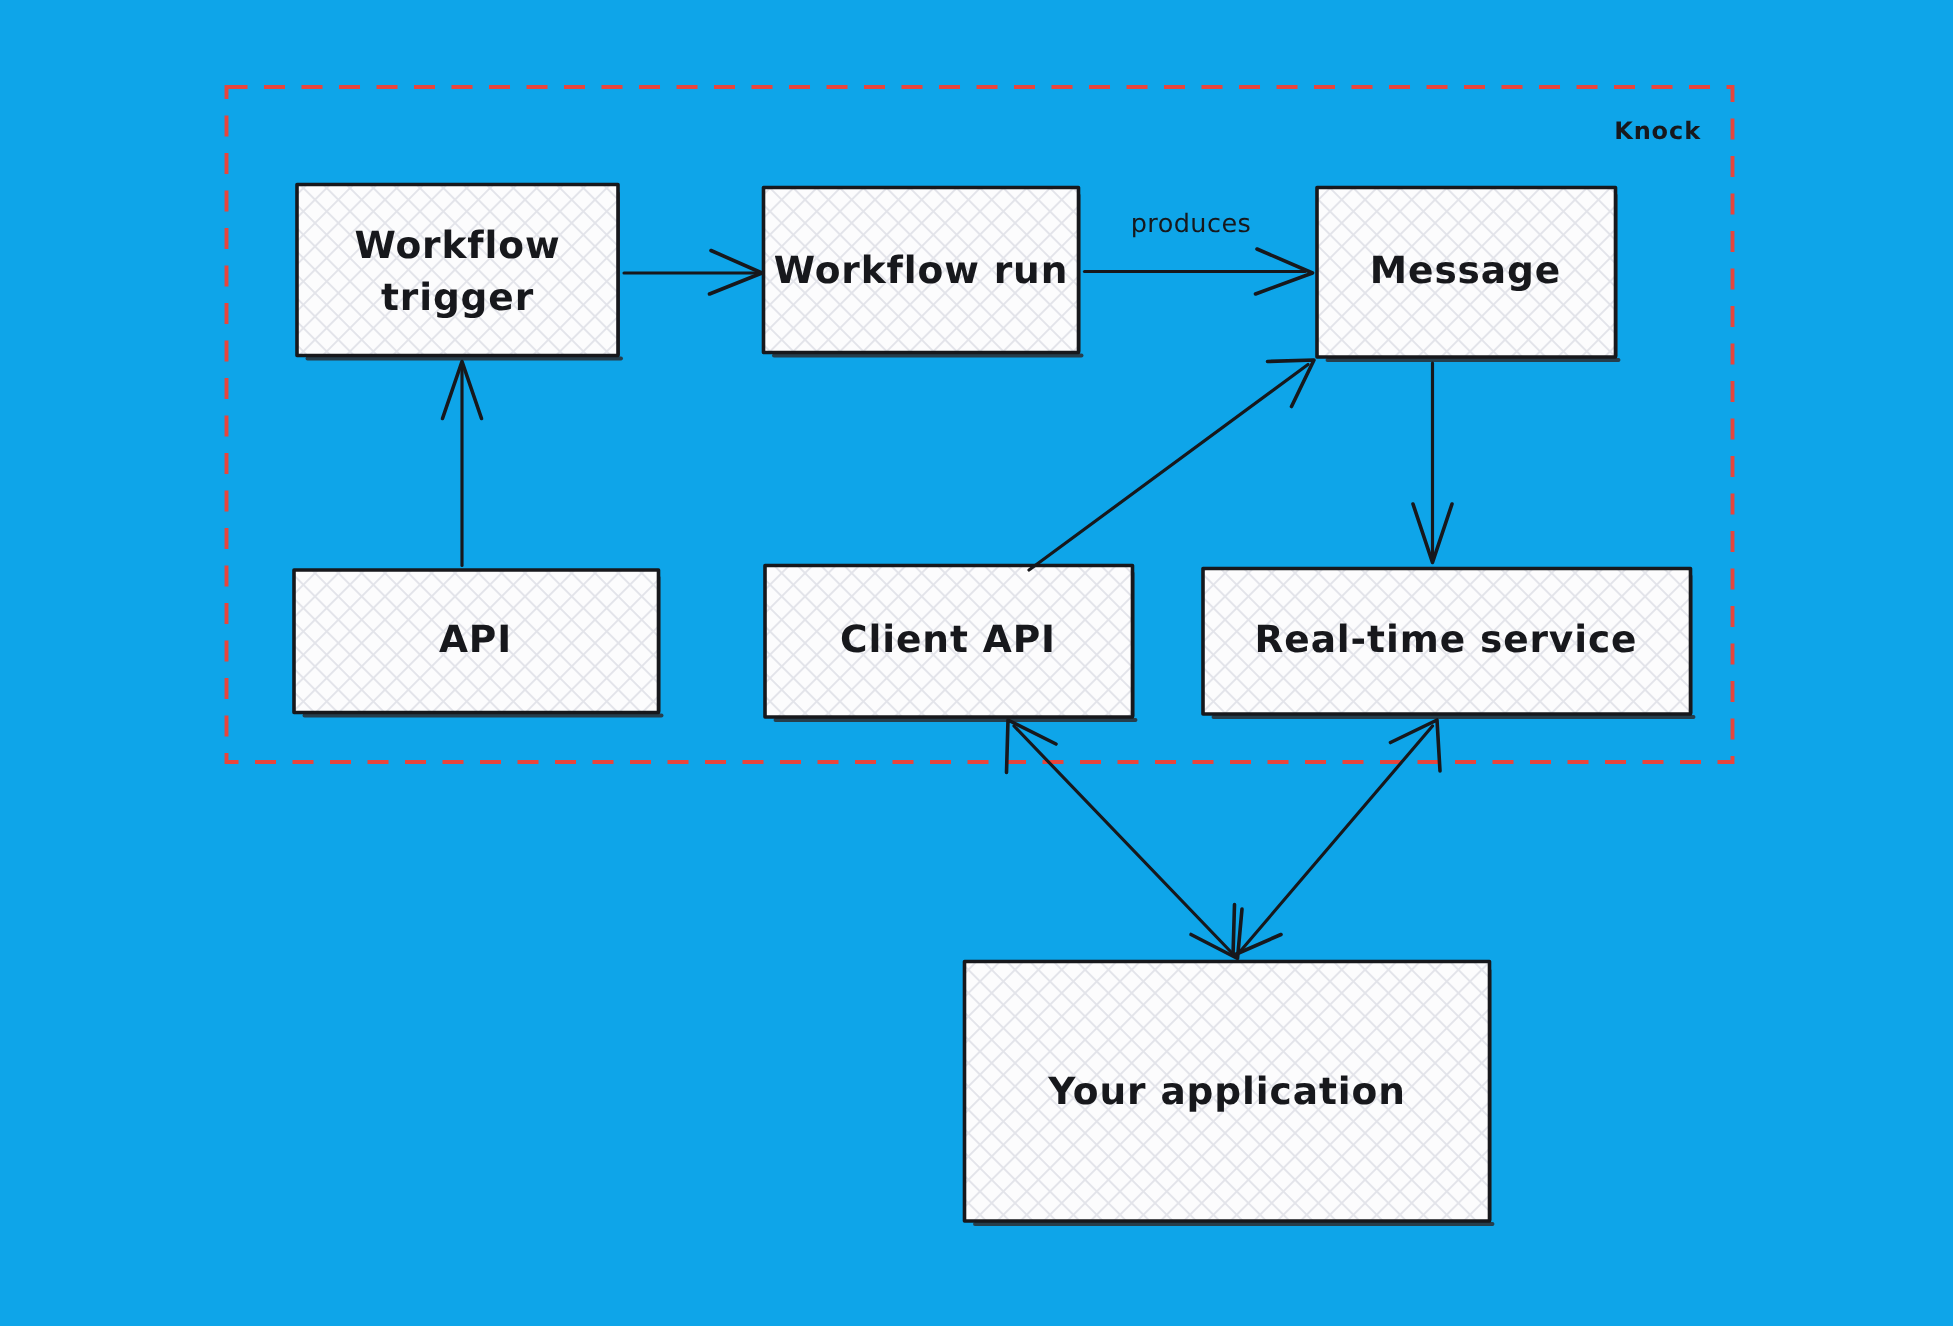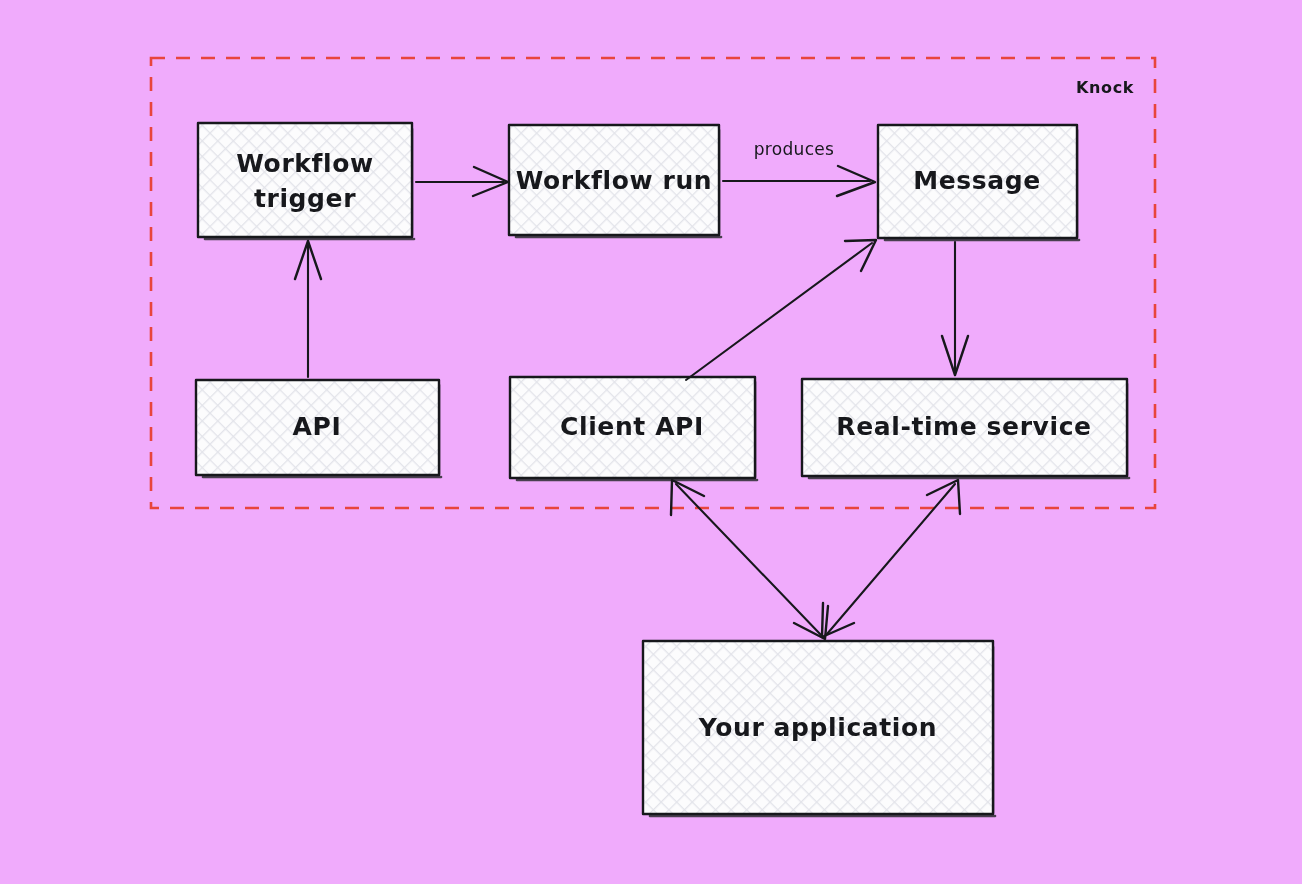--- a/index.html
+++ b/index.html
@@ -8,21 +8,21 @@
     padding: 0;
     background: #ffffff;
   }
   body {
     font-family: "DejaVu Sans", sans-serif;
   }
   #canvas {
     position: relative;
     width: 1302px;
     height: 884px;
-    background: #f0abfc;
+    background: #0ea5e9;
     overflow: hidden;
   }
   #diagram-svg {
     position: absolute;
     left: 0;
     top: 0;
     width: 1302px;
     height: 884px;
   }
   .node-label,

